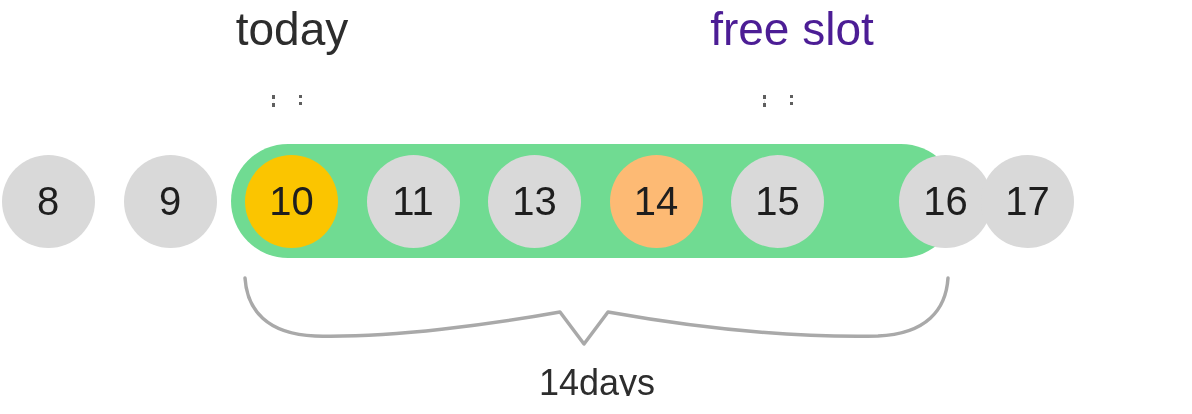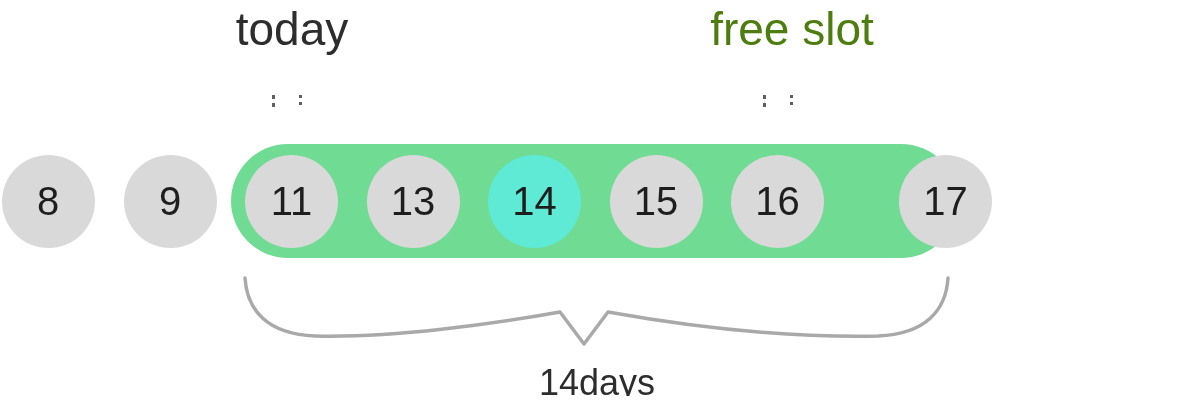--- a/index.html
+++ b/index.html
@@ -61,43 +61,46 @@
     font-size:36px;line-height:50px;
     color:#2d2d2d;white-space:nowrap;
   }
 </style>
 </head>
 <body>
 
 <div class="canvas">
 
   <div class="label today" style="color: rgb(45, 45, 45);">today</div>
-  <div class="label freeslot" style="color: #4d7c0f;">free slot</div>
+  <div class="label freeslot" style="color: #4c1d95;">free slot</div>
 
   <div class="dots d1" style="border-left-color: rgb(95, 95, 95);"></div>
   <div class="dots d2" style="border-left-color: rgb(95, 95, 95);"></div>
   <div class="dots d3" style="border-left-color: rgb(95, 95, 95);"></div>
   <div class="dots d4" style="border-left-color: rgb(95, 95, 95);"></div>
 
   <div class="pill" style="background: rgb(112, 219, 146);"></div>
 
   <div class="days">
     <div class="day" style="background: rgb(217, 217, 217); color: rgb(30, 30, 30);">
         <span>8</span>
       </div>
     <div class="day" style="background: rgb(217, 217, 217); color: rgb(30, 30, 30);">
         <span>9</span>
       </div>
+    <div class="day" style="background: rgb(251, 197, 0); color: rgb(30, 30, 30);">
+        <span>10</span>
+      </div>
     <div class="day" style="background: rgb(217, 217, 217); color: rgb(30, 30, 30); text-align: right;">
         <span>11</span>
       </div>
     <div class="day" style="background: rgb(217, 217, 217); color: rgb(30, 30, 30);">
         <span>13</span>
       </div>
-    <div class="day" style="background: #5eead4; color: rgb(30, 30, 30);">
+    <div class="day" style="background: #fdba74; color: rgb(30, 30, 30);">
         <span>14</span>
       </div>
     <div class="day" style="background: rgb(217, 217, 217); color: rgb(30, 30, 30);">
         <span>15</span>
       </div>
     <div class="day" style="background: rgb(217, 217, 217); color: rgb(30, 30, 30);">
         <span>16</span>
       </div>
     <div class="day" style="background: rgb(217, 217, 217); color: rgb(30, 30, 30);">
         <span>17</span>

